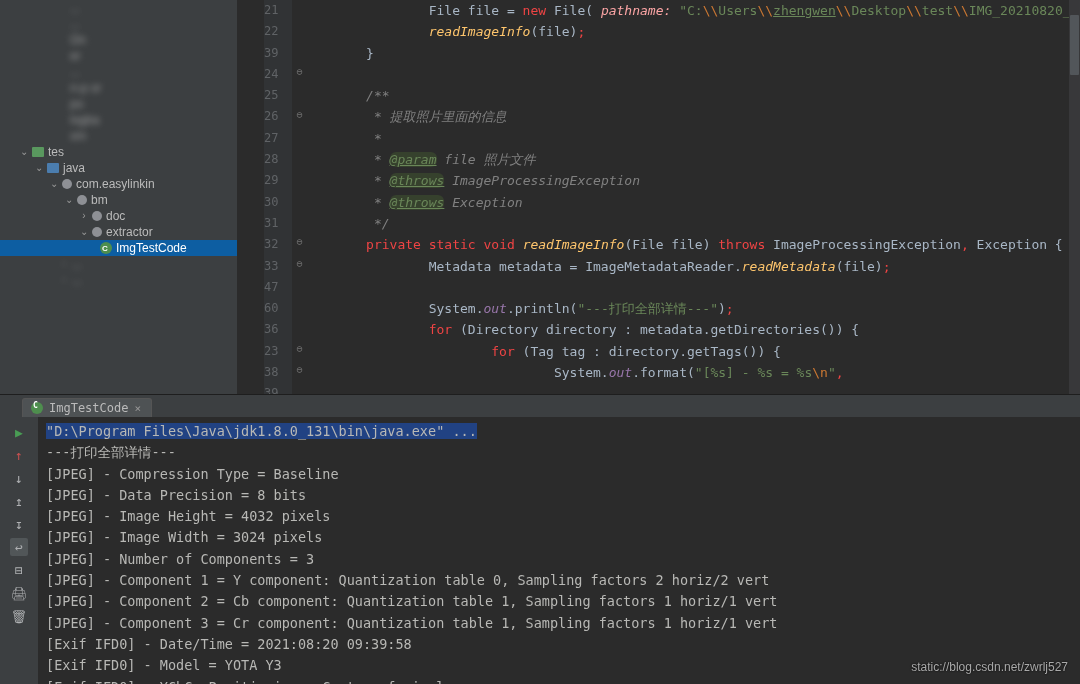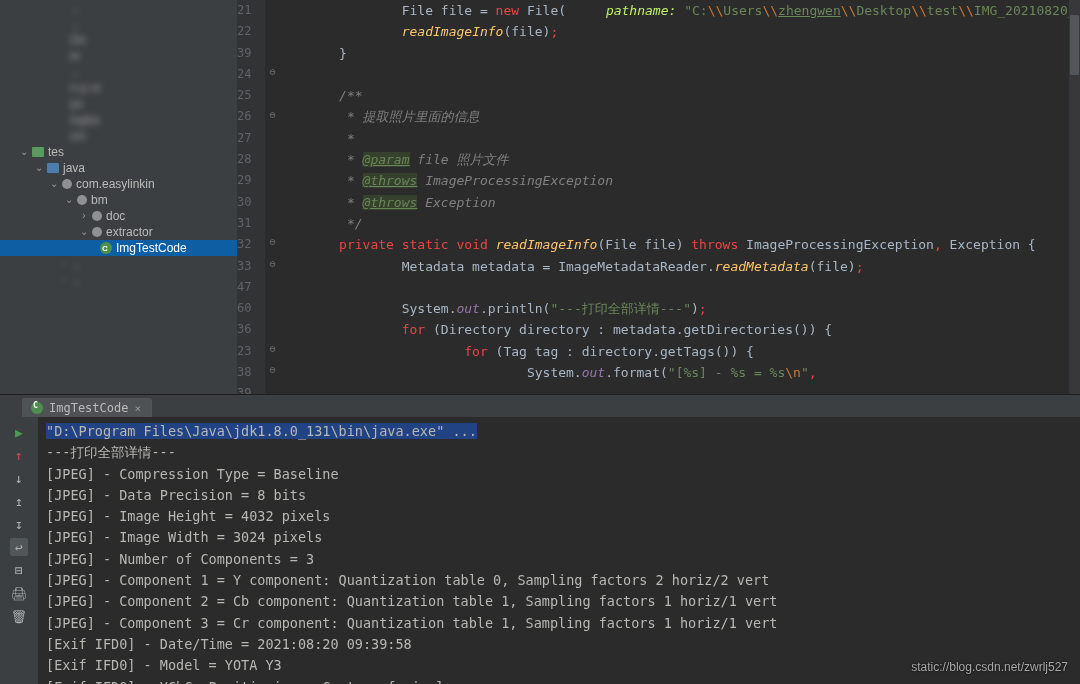--- a/index.html
+++ b/index.html
@@ -12,31 +12,31 @@
 .blur { filter:blur(3px); opacity:0.7; }
 .tog { display:inline-block; width:8px; text-align:center; color:#999; font-size:10px; }
 .fld { width:12px; height:10px; background:#b0976a; display:inline-block; border-radius:1px; position:relative; }
 .fld.green { background:#59985e; }
 .fld.src { background:#4b7dae; }
 .fld.pkg { background:#8e9095; border-radius:50%; width:10px; height:10px; }
 .fic { width:12px; height:12px; border-radius:50%; background:#4e8e4e; display:inline-block; position:relative; }
 .fic.cls::after { content:"C"; color:#fff; font-size:8px; position:absolute; top:-1px; left:2px; font-weight:bold; }
 .sel { background:#0d5ea2; color:#fff; }
 .editor { flex:1; display:flex; background:#2b2b2b; overflow:hidden; }
-.gutter { width:58px; background:#313335; text-align:right; color:#606366; font-size:12px; line-height:21.3px; padding-right:14px; font-family:Consolas,monospace; border-right:1px solid #2b2b2b; }
+.gutter { width:58px; background:#313335; text-align:right; color:#606366; font-size:12px; line-height:21.3px; padding-right:14px; font-family:Consolas,monospace; border-right:1px solid #2b2b2b;margin-left:27px; }
 .fold { width:12px; background:#313335; position:relative; }
 .fmark { position:absolute; left:0; width:12px; text-align:center; color:#707070; font-size:10px; }
 .code { flex:1; white-space:pre; font-size:13px; line-height:21.3px; color:#a9b7c6; padding-left:10px; font-family:Consolas,monospace; }
 .code .kw { color:#ef4444; }
 .code .str { color:#6a8759; }
 .code .esc { color:#cc7832; }
 .code .cmt { color:#808080; font-style:italic; }
-.code .tag { color:#6a8759; font-style:italic; text-decoration:underline; background:#36412d; }
+.code .tag { color:#6a8759; font-style:italic; text-decoration:underline; background:#36412d;border-radius:6px; }
 .code .ident { color:#ffc66d; font-style:italic; }
-.code .param { color:#bef264; font-style:italic;margin-left:32px; }
+.code .param { color:#fca5a5; font-style:italic; }
 .code .ul { text-decoration:underline; }
 .code .field { color:#9876aa; font-style:italic; }
 .lower { flex:1; display:flex; flex-direction:column; background:#2b2b2b; border-top:1px solid #1e1e1e; }
 .consoleTabs { height:22px; background:#3c3f41; display:flex; align-items:flex-end; }
 .ctab { background:#4e5254; color:#bbb; padding:2px 10px 2px 8px; border:1px solid #555; border-bottom:none; font-size:12px; display:flex; align-items:center; gap:6px; margin-left:22px; border-radius:3px 3px 0 0; }
 .x { color:#999; font-size:11px; }
 .consoleBody { flex:1; display:flex; }
 .cgutter { width:38px; background:#3c3f41; display:flex; flex-direction:column; align-items:center; gap:5px; padding-top:6px; }
 .cico { width:18px; height:18px; display:flex; align-items:center; justify-content:center; color:#afb1b3; font-size:13px; border-radius:2px; }
 .cico.green { color:#499c54; }

